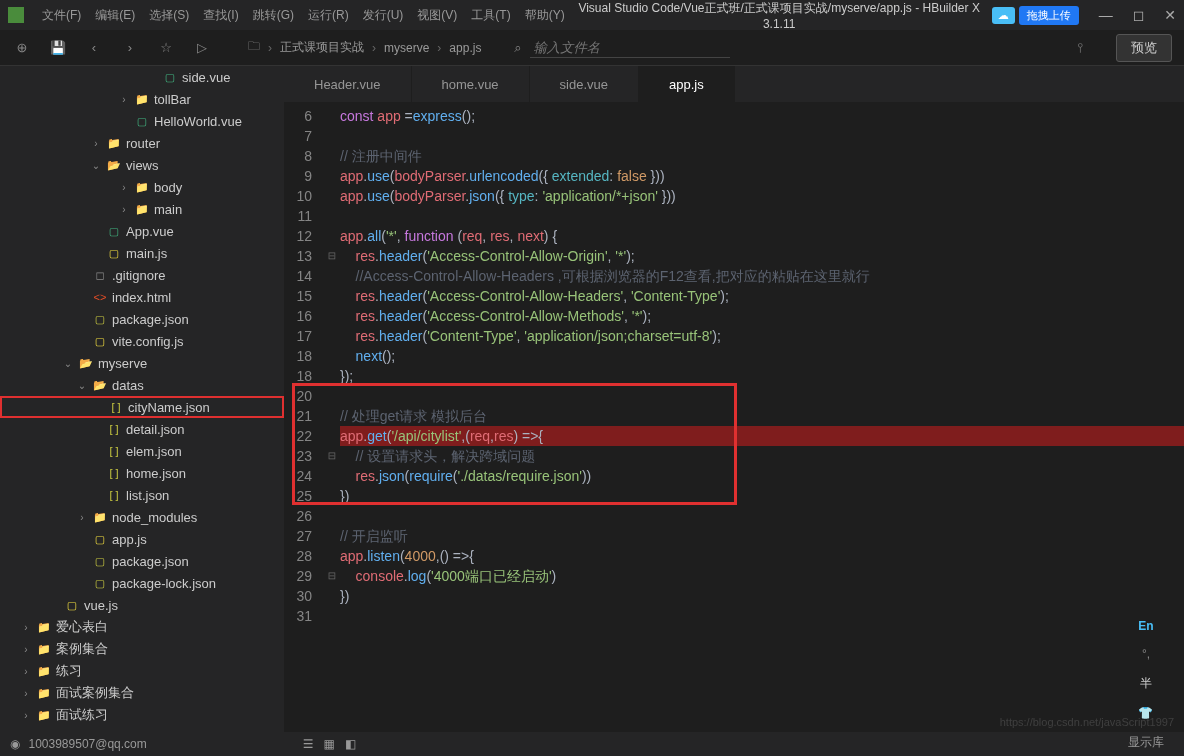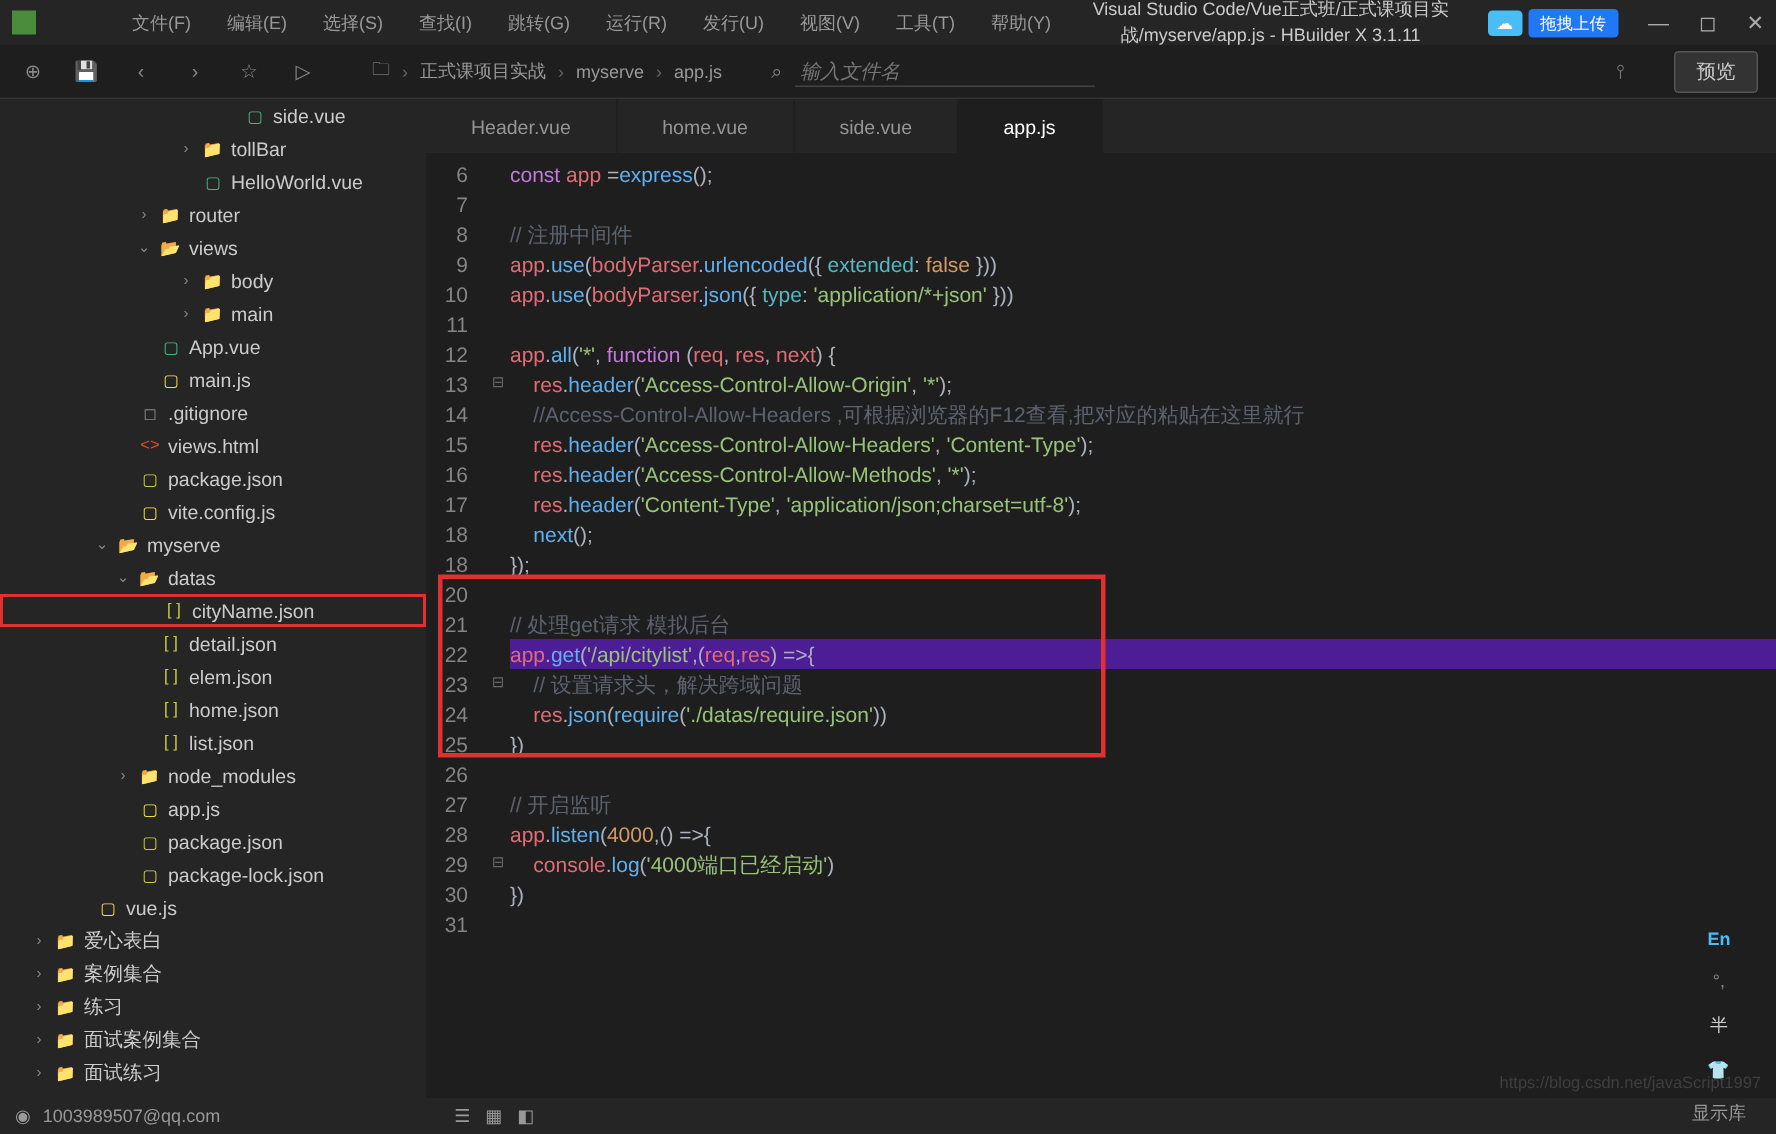--- a/index.html
+++ b/index.html
@@ -1,19 +1,19 @@
 <!DOCTYPE html>
 <html><head>
 <meta charset="utf-8">
 <style>
 * { margin: 0; padding: 0; box-sizing: border-box; font-family: "Microsoft YaHei", "Segoe UI", sans-serif; }
 body { background: #1e1e1e; color: #cccccc; font-size: 13px; overflow: hidden; width: 1184px; height: 756px; }
 .titlebar { height: 30px; background: #252526; display: flex; align-items: center; padding: 0 8px; font-size: 12px; color: #999; }
 .titlebar .logo { width: 16px; height: 16px; background: #4a8c3c; margin-right: 12px; }
-.titlebar .menus { display: flex; gap: 12px; margin-left: 46px; }
+.titlebar .menus { display: flex; gap: 2px; }
 .titlebar .menus span { padding: 2px 6px; cursor: pointer; }
 .titlebar .center-title { flex: 1; text-align: center; color: #ccc; font-size: 12px; }
 .titlebar .version-badge { background: #49bef6; color: #fff; padding: 2px 6px; border-radius: 3px; font-size: 11px; margin: 0 4px; display: flex; align-items: center; gap: 3px; }
 .titlebar .switch-btn { background: #2078f4; color: #fff; padding: 2px 8px; border-radius: 3px; font-size: 11px; margin-right: 20px; }
 .titlebar .win-controls { display: flex; gap: 20px; color: #aaa; }
 .titlebar .win-controls span { cursor: pointer; font-size: 14px; }
 .toolbar { height: 36px; background: #1e1e1e; display: flex; align-items: center; padding: 0 12px; gap: 16px; border-bottom: 1px solid #333; }
 .toolbar .tool-icon { width: 20px; height: 20px; display: flex; align-items: center; justify-content: center; color: #888; cursor: pointer; }
 .toolbar .breadcrumb { display: flex; align-items: center; gap: 8px; color: #999; margin-left: 20px; font-size: 12px; }
 .toolbar .breadcrumb .sep { color: #666; }
@@ -36,21 +36,21 @@
 .tabs { display: flex; background: #252526; height: 36px; }
 .tab { padding: 0 30px; display: flex; align-items: center; color: #969696; cursor: pointer; border-right: 1px solid #1e1e1e; font-size: 13px; }
 .tab.active { background: #1e1e1e; color: #fff; }
 .code-area { flex: 1; display: flex; font-family: Consolas, "Courier New", monospace; font-size: 14px; line-height: 20px; padding-top: 4px; position: relative; }
 .gutter { width: 40px; text-align: right; color: #858585; padding-right: 12px; user-select: none; }
 .gutter div { height: 20px; }
 .fold-col { width: 16px; color: #666; font-size: 10px; }
 .fold-col div { height: 20px; display: flex; align-items: center; justify-content: center; }
 .code-lines { flex: 1; }
 .code-lines .line { height: 20px; white-space: pre; }
-.code-lines .line.current { background: #4c1d95; }
+.code-lines .line.current { background: #7f1d1d; }
 .tok-kw { color: #c678dd; }
 .tok-fn { color: #61afef; }
 .tok-str { color: #98c379; }
 .tok-num { color: #d19a66; }
 .tok-id { color: #e06c75; }
 .tok-prop { color: #56b6c2; }
 .tok-comment { color: #5c6370; }
 .tok-const { color: #d19a66; }
 .tok-plain { color: #abb2bf; }
 .red-box { position: absolute; border: 3px solid #e03030; pointer-events: none; }
@@ -163,21 +163,21 @@
         <span>main.js</span>
       </div>
       <div class="tree-item" style="padding-left: 76px;">
         <span class="chev"></span>
         <span class="ico file-generic">◻</span>
         <span>.gitignore</span>
       </div>
       <div class="tree-item" style="padding-left: 76px;">
         <span class="chev"></span>
         <span class="ico file-html">&lt;&gt;</span>
-        <span>views.html</span>
+        <span>index.html</span>
       </div>
       <div class="tree-item" style="padding-left: 76px;">
         <span class="chev"></span>
         <span class="ico file-json">▢</span>
         <span>package.json</span>
       </div>
       <div class="tree-item" style="padding-left: 76px;">
         <span class="chev"></span>
         <span class="ico file-js">▢</span>
         <span>vite.config.js</span>

